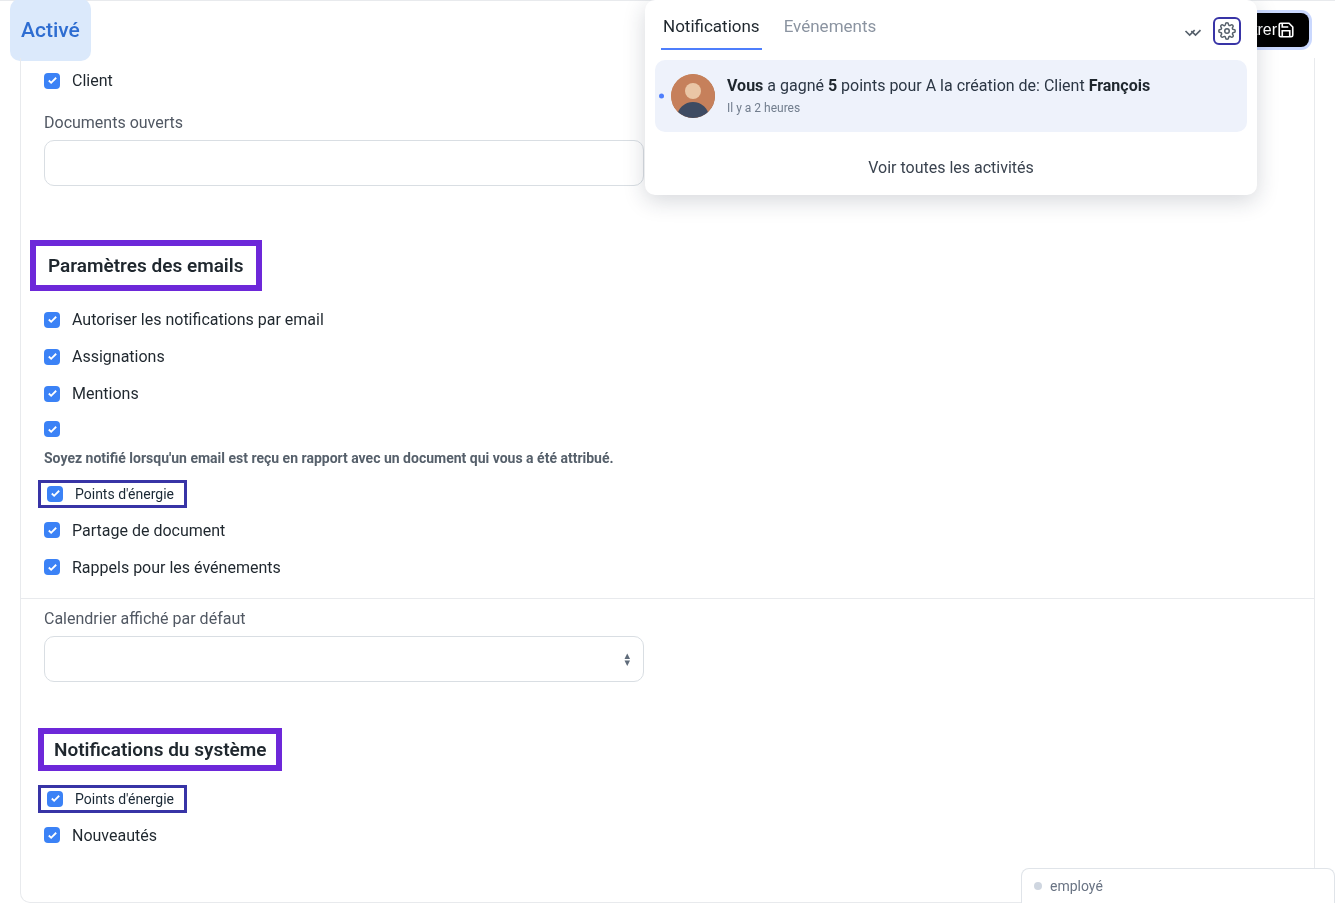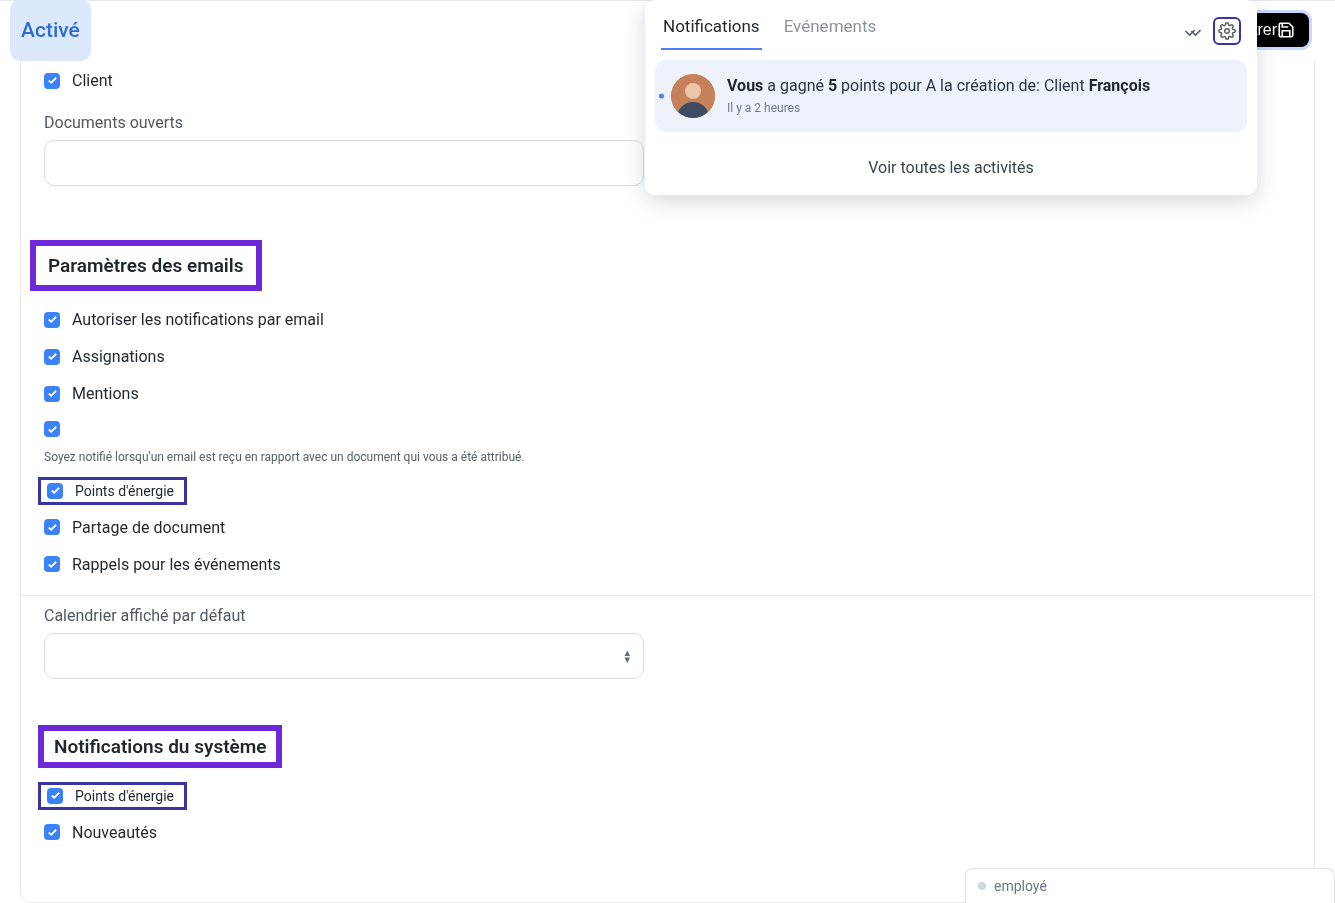--- a/index.html
+++ b/index.html
@@ -149,25 +149,26 @@
     padding: 3px 10px 3px 3px;
     display: inline-flex;
     align-items: center;
     gap: 12px;
     margin: 4px 0;
     justify-content: flex-end;
   }
   .highlighted-row .checkbox { margin-left: 3px;}
 
   .desc {
-    font-size: 12px;
+    font-size: 14px;
     color: #56606b;
     max-width: 600px;
     line-height: 1.55;
     margin: 2px 0 6px 0;
+    font-weight: bold;
   }
 
   .divider {
     border-top: 1px solid #e8eaed;
     margin: 12px -23px 10px -23px;
   }
 
   
   .notif-panel {
     position: absolute;
@@ -261,21 +262,21 @@
     padding: 16px 0 18px 0;
     font-size: 16px;
     color: #3a434f;
   }
 
   
   .corner-box {
     position: absolute;
     right: 0;
     bottom: 0;
-    width: 370px;
+    width: 314px;
     height: 35px;
     border: 1px solid #e0e4e9;
     border-radius: 8px 8px 0 0;
     border-bottom: none;
     background: #fff;
     padding: 6px 12px;
     display: flex;
     align-items: center;
     gap: 8px;
     color: #6a7484;

